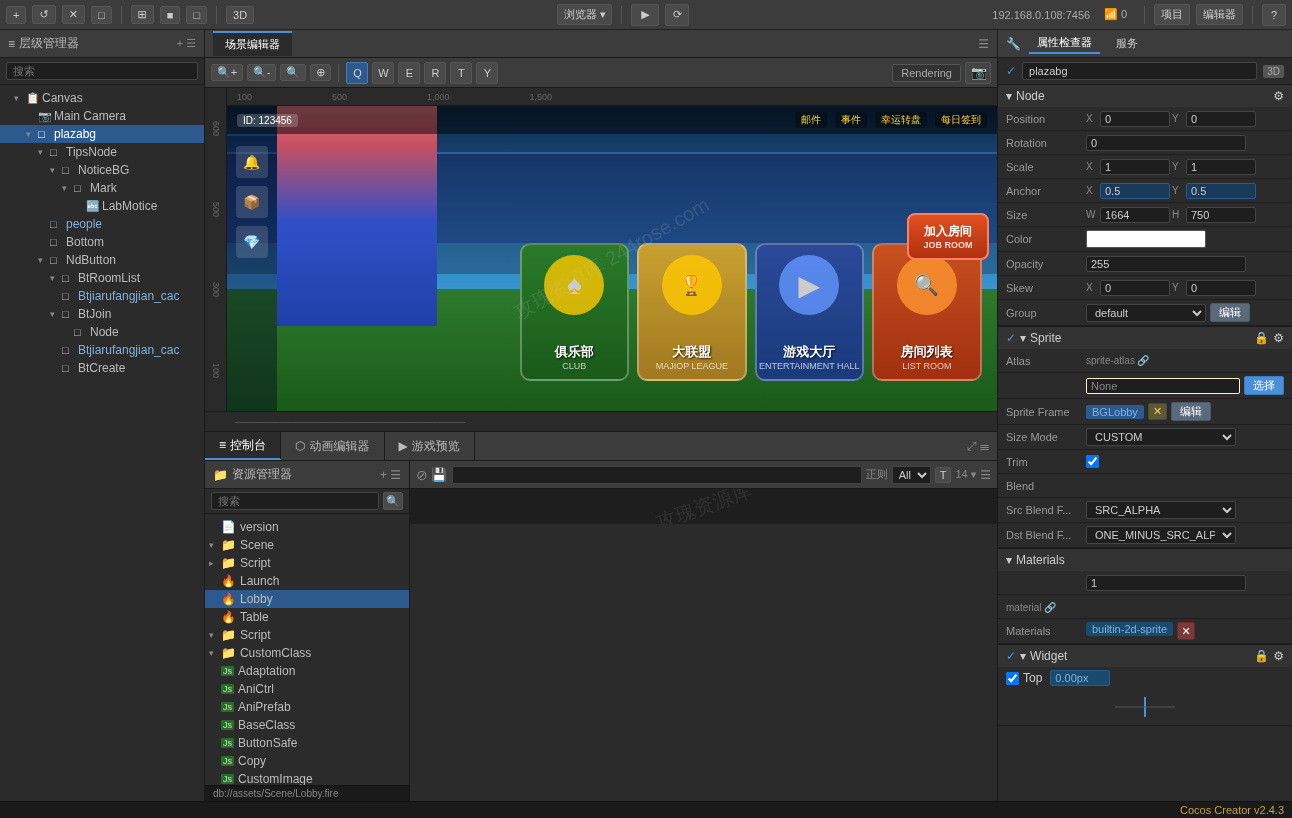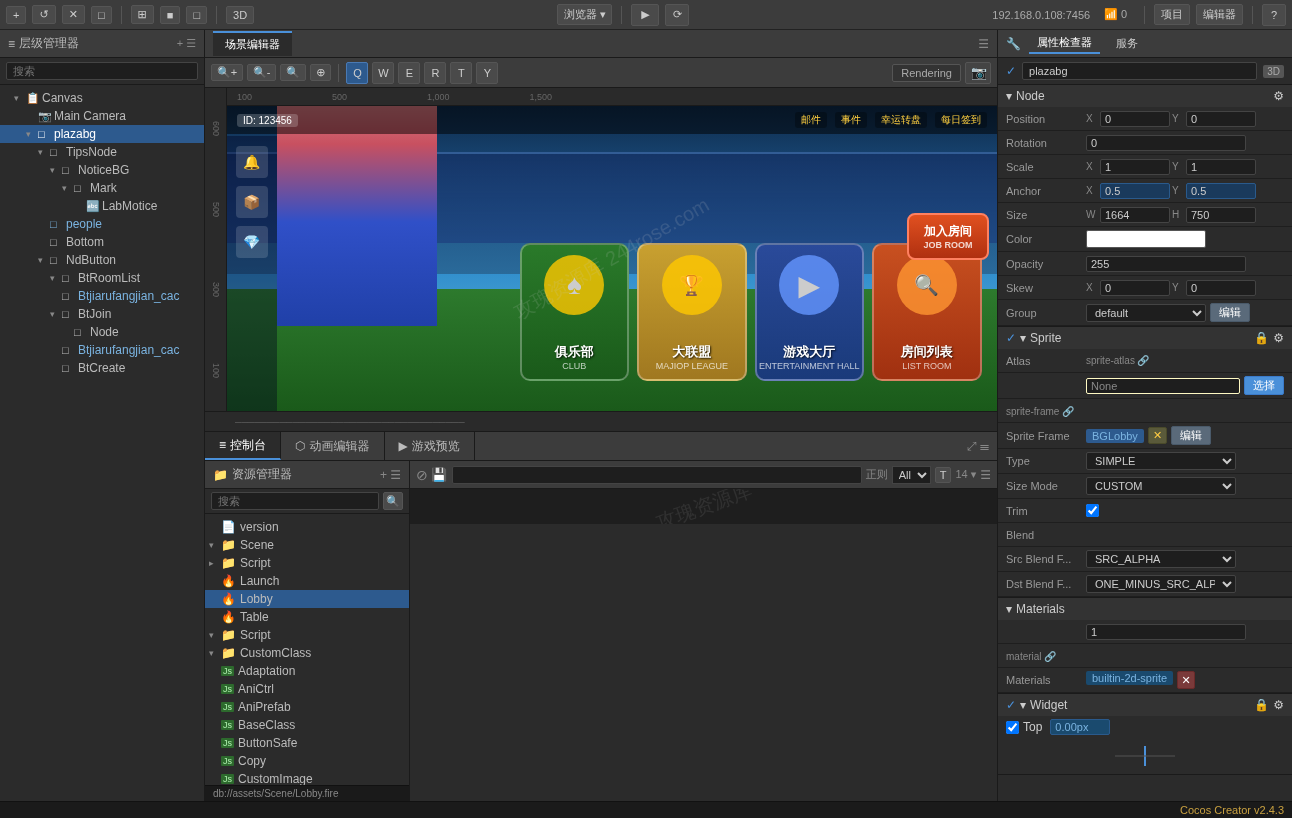--- a/index.html
+++ b/index.html
@@ -648,43 +648,30 @@
       </div>
       <div class="prop-row">
         <span class="prop-label"></span>
         <div class="prop-value">
           <span style="color:#888; font-size:11px; flex:1; background:#1e1e1e; border:1px solid #fef9c3; padding:1px 4px; border-radius:2px;">None</span>
           <button class="prop-btn">选择</button>
         </div>
       </div>
 
       <div class="prop-row">
-        <span class="prop-label">
-          <span style="font-size:10px; color:#888;">sprite-frame 🔗</span>
-        </span>
-      </div>
-      <div class="prop-row">
         <span class="prop-label">Sprite Frame</span>
         <div class="prop-value">
           <div class="sprite-frame-row">
             <span class="sprite-frame-tag">BGLobby</span>
             <button style="background:#5a5a3a; border:1px solid #4a4a2a; color:#ffcc44; padding:1px 4px; border-radius:2px; font-size:11px; cursor:pointer;">✕</button>
             <button class="prop-btn edit">编辑</button>
           </div>
         </div>
       </div>
 
-      <div class="prop-row">
-        <span class="prop-label">Type</span>
-        <div class="prop-value">
-          <select class="prop-dropdown" style="width:150px;">
-            <option>SIMPLE</option>
-          </select>
-        </div>
-      </div>
 
       <div class="prop-row">
         <span class="prop-label">Size Mode</span>
         <div class="prop-value">
           <select class="prop-dropdown" style="width:150px;">
             <option>CUSTOM</option>
           </select>
         </div>
       </div>
 

